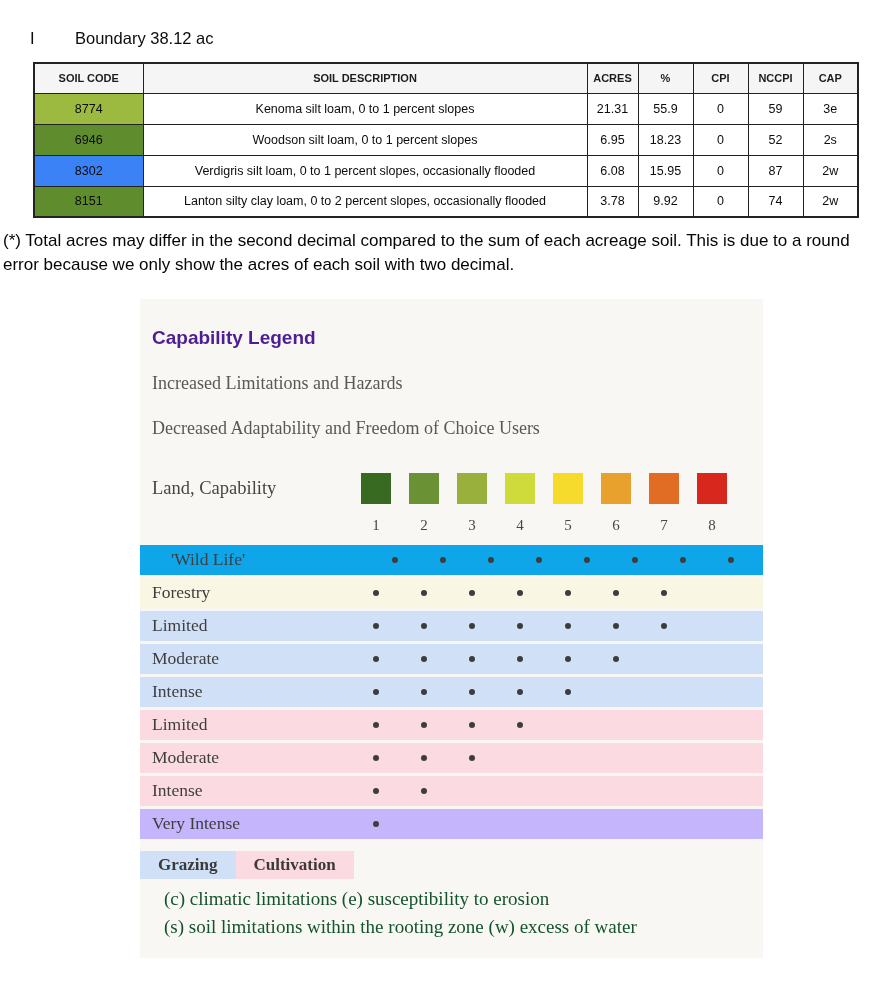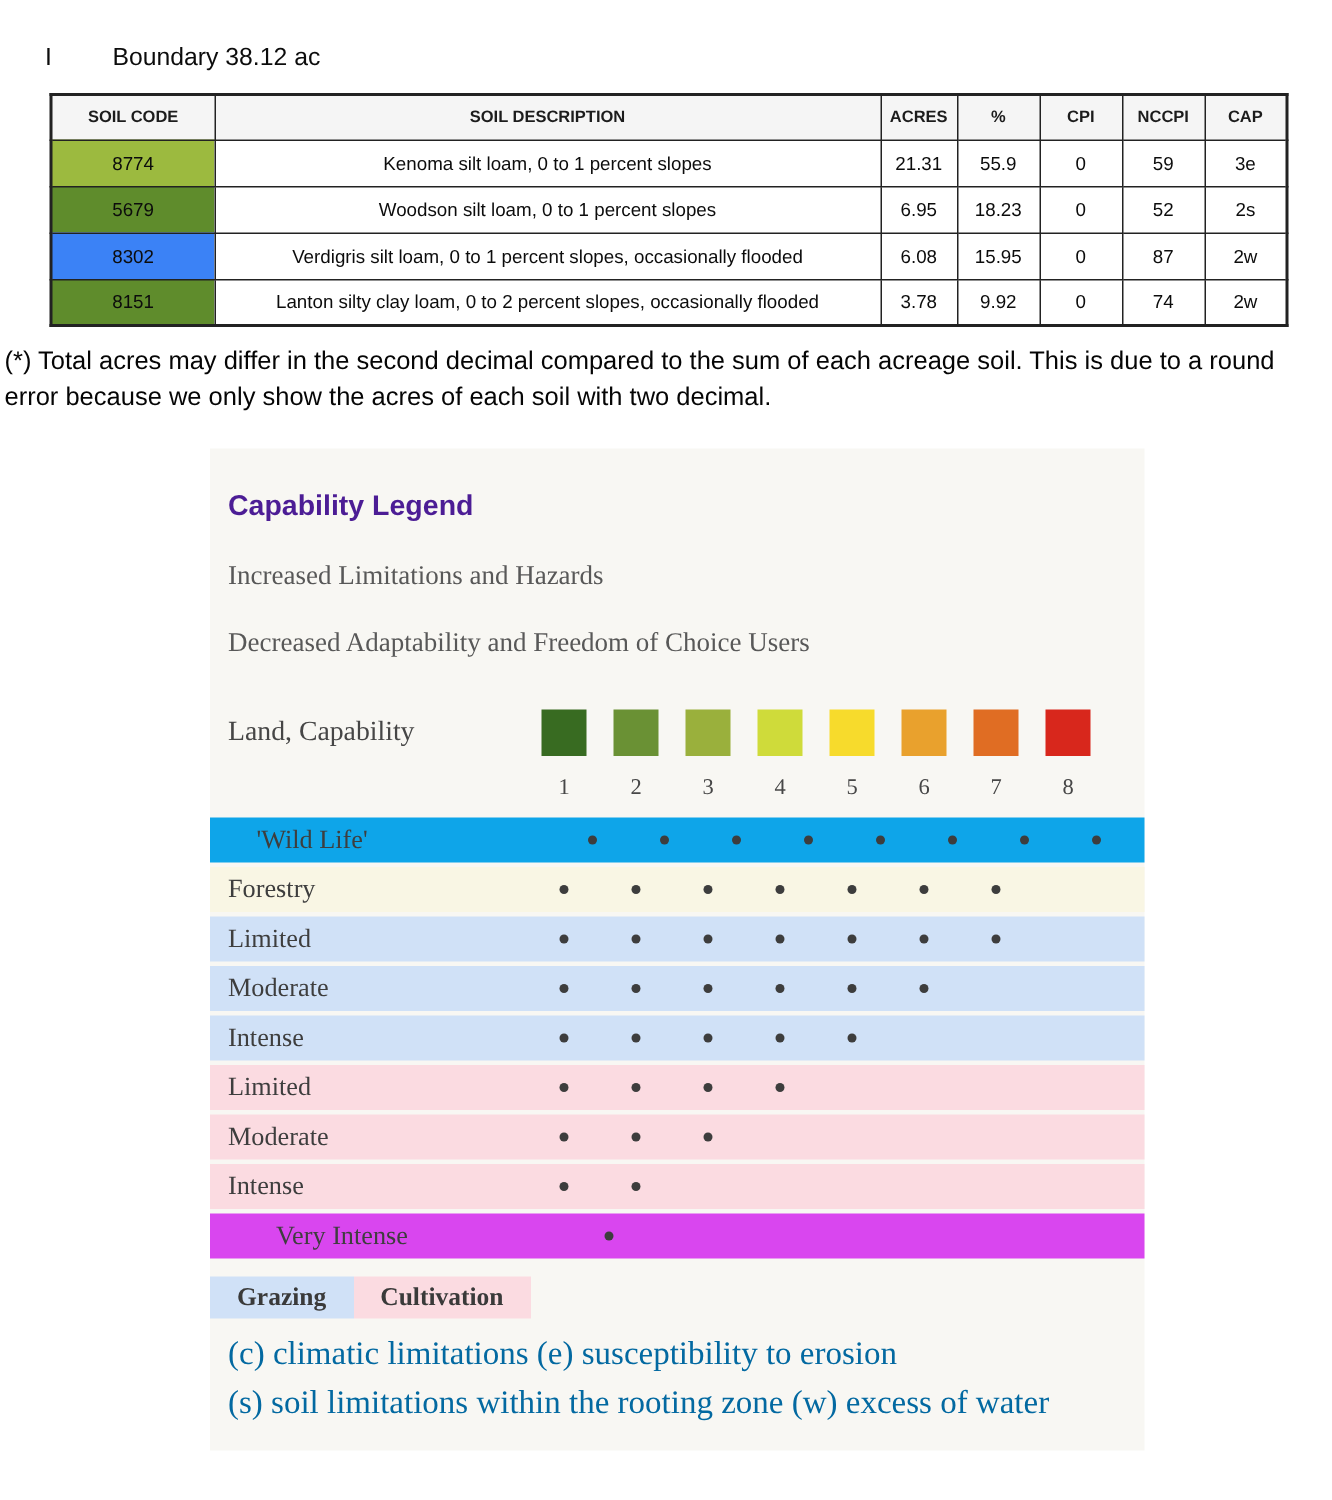--- a/index.html
+++ b/index.html
@@ -42,21 +42,21 @@
   .scale-cell,.num-cell,.dot-cell{width:48px;display:flex;justify-content:center;align-items:center;}
   .swatch{width:30px;height:31px;}
   .num-row{display:flex;margin-top:4px;height:22px;margin-bottom:8px;}
   .num-spacer{width:212px;}
   .num-cell{font-size:15px;color:#474747;}
   .legend-row{display:flex;align-items:center;height:30px;margin-bottom:3px;}
   .legend-row .row-label{width:200px;padding-left:12px;font-size:17.5px;color:#3e3e3e;}
   .dot{width:6px;height:6px;border-radius:50%;background:#3d3d3d;}
   .group-labels{display:flex;margin-top:12px;font-weight:bold;font-size:17px;color:#3a3a3a;}
   .group-chip{padding:4px 18px;}
-  .legend-notes{margin:6px 0 0 12px;font-size:22px;color:#0369a1;line-height:1.5;}
+  .legend-notes{margin:6px 0 0 24px;font-size:19px;color:#14532d;line-height:1.5;}
 </style>
 </head>
 <body>
 
 <div class="title-row">
   <span class="title-marker">I</span>
   <span>Boundary 38.12 ac</span>
 </div>
 
 <table class="soil">
@@ -84,21 +84,21 @@
     <tr>
       <td style="background-color: rgb(156, 186, 63);">8774</td>
       <td class="desc">Kenoma silt loam, 0 to 1 percent slopes</td>
       <td>21.31</td>
       <td>55.9</td>
       <td>0</td>
       <td>59</td>
       <td>3e</td>
     </tr>
     <tr>
-      <td style="background-color: rgb(95, 140, 44);">5679</td>
+      <td style="background-color: rgb(95, 140, 44);">6946</td>
       <td class="desc">Woodson silt loam, 0 to 1 percent slopes</td>
       <td>6.95</td>
       <td>18.23</td>
       <td>0</td>
       <td>52</td>
       <td>2s</td>
     </tr>
     <tr>
       <td style="background-color: #3b82f6;">8302</td>
       <td class="desc">Verdigris silt loam, 0 to 1 percent slopes, occasionally flooded</td>
@@ -336,21 +336,21 @@
         <div class="dot-cell">
           <span class="dot"></span>
         </div>
         <div class="dot-cell"></div>
         <div class="dot-cell"></div>
         <div class="dot-cell"></div>
         <div class="dot-cell"></div>
         <div class="dot-cell"></div>
         <div class="dot-cell"></div>
       </div>
-      <div class="legend-row" style="background-color: #d946ef; padding-left: 32px;">
+      <div class="legend-row" style="background-color: #c4b5fd;">
         <div class="row-label">Very Intense</div>
         <div class="dot-cell">
           <span class="dot"></span>
         </div>
         <div class="dot-cell"></div>
         <div class="dot-cell"></div>
         <div class="dot-cell"></div>
         <div class="dot-cell"></div>
         <div class="dot-cell"></div>
         <div class="dot-cell"></div>

